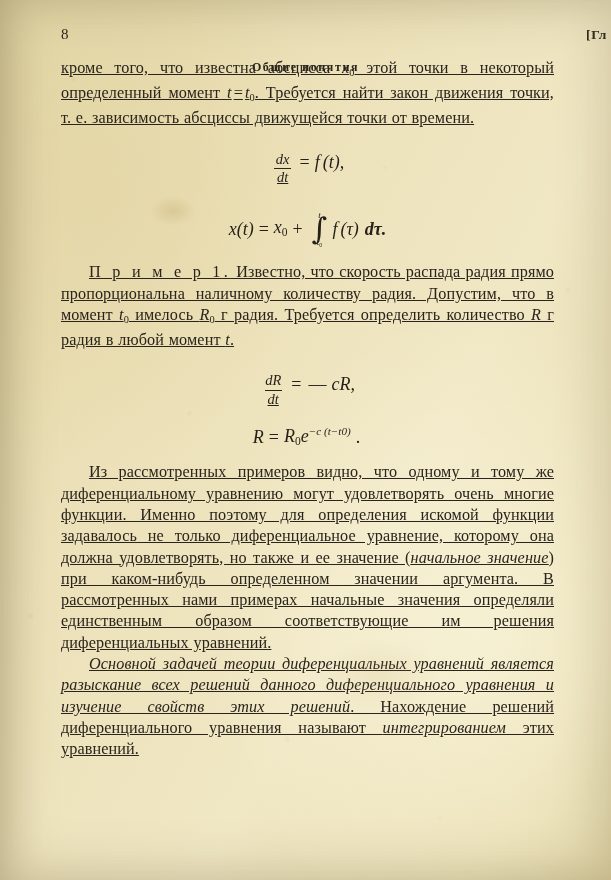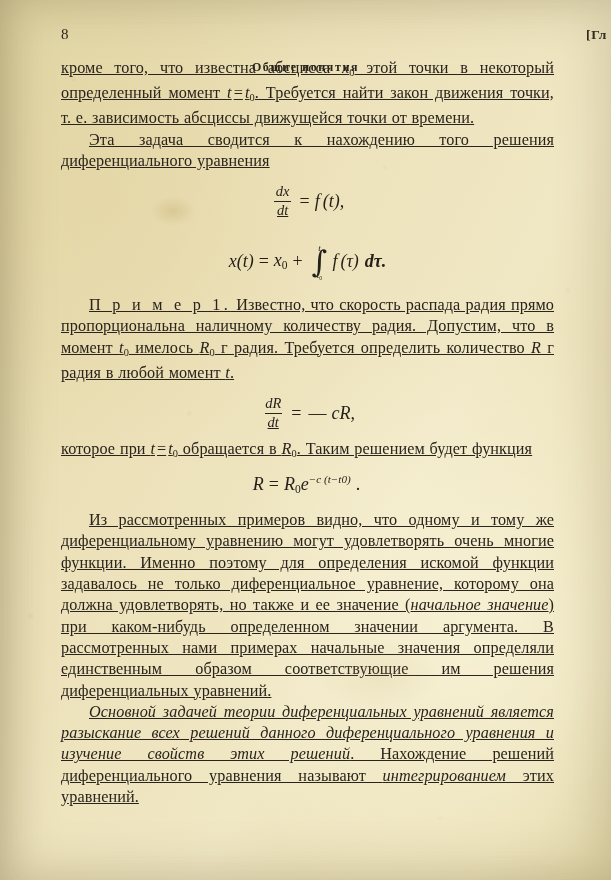--- a/index.html
+++ b/index.html
@@ -141,21 +141,21 @@
   }
   .frac {
     display: inline-flex;
     flex-direction: column;
     align-items: center;
     vertical-align: middle;
     font-size: 14.5px;
     line-height: 1.08;
     margin: 0 2px;
   }
-  .frac .num { padding: 0 3px 1px 3px; }
+  .frac .num { padding: 0 3px 1px 3px; margin-top: 13px; }
   .frac .den { padding: 1px 3px 0 3px; border-top: 1.3px solid #2a241c; text-decoration: underline; }
   .eq { font-style: normal; padding: 0 2px; }
   sub.sn { font-size: 0.64em; vertical-align: -0.28em; font-style: normal; }
   sup.e {
     font-size: 0.62em;
     vertical-align: 0.62em;
     font-style: italic;
   }
   .intg {
     display: inline-flex;
@@ -191,21 +191,20 @@
     <div class="chap">[Гл</div>
   </div>
 
   <div id="textblock">
 
     <p class="para">кроме
       того, что известна абсцисса <i class="inl">x<sub class="sn">0</sub></i> этой точки в некоторый
       определенный момент <i class="inl">t</i><span class="eq">=</span><i class="inl">t<sub class="sn">0</sub></i>.
       Требуется найти закон движения точки, т. е. зависимость абсциссы движущейся точки от времени.</p>
 
-    <p class="para indent">Эта задача сводится к нахождению того решения диференциального уравнения</p>
 
     <div class="gapsm"></div>
 
     <div class="math">
       <span class="mrow">
         <span class="frac">
           <span class="num">dx</span>
           <span class="den">dt</span>
         </span>
         <span class="eq">=</span>
@@ -253,23 +252,20 @@
           <span class="den">dt</span>
         </span>
         <span class="eq">=</span>
         <span class="eq">—</span>
         <span>cR,</span>
       </span>
     </div>
 
     <div class="gapsm"></div>
 
-    <p class="para">которое при
-      <i class="inl">t</i><span class="eq">=</span><i class="inl">t<sub class="sn">0</sub></i>
-      обращается в <i class="inl">R<sub class="sn">0</sub></i>. Таким решением будет функция</p>
 
     <div class="gapsm"></div>
 
     <div class="math">
       <span class="mrow">
         <span>R</span>
         <span class="eq">=</span>
         <span><span>R</span><sub class="sn">0</sub><span>e</span><sup class="e">−c (t−t0)</sup></span>
         <span class="eq">.</span>
       </span>

